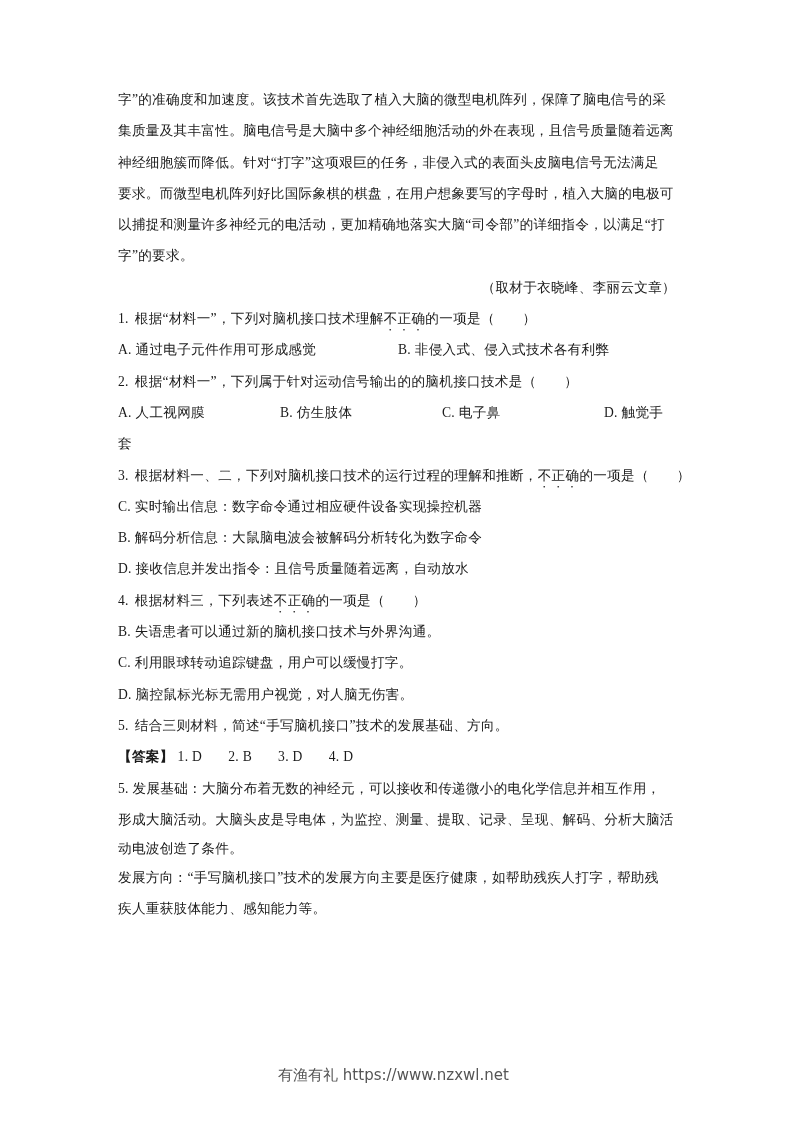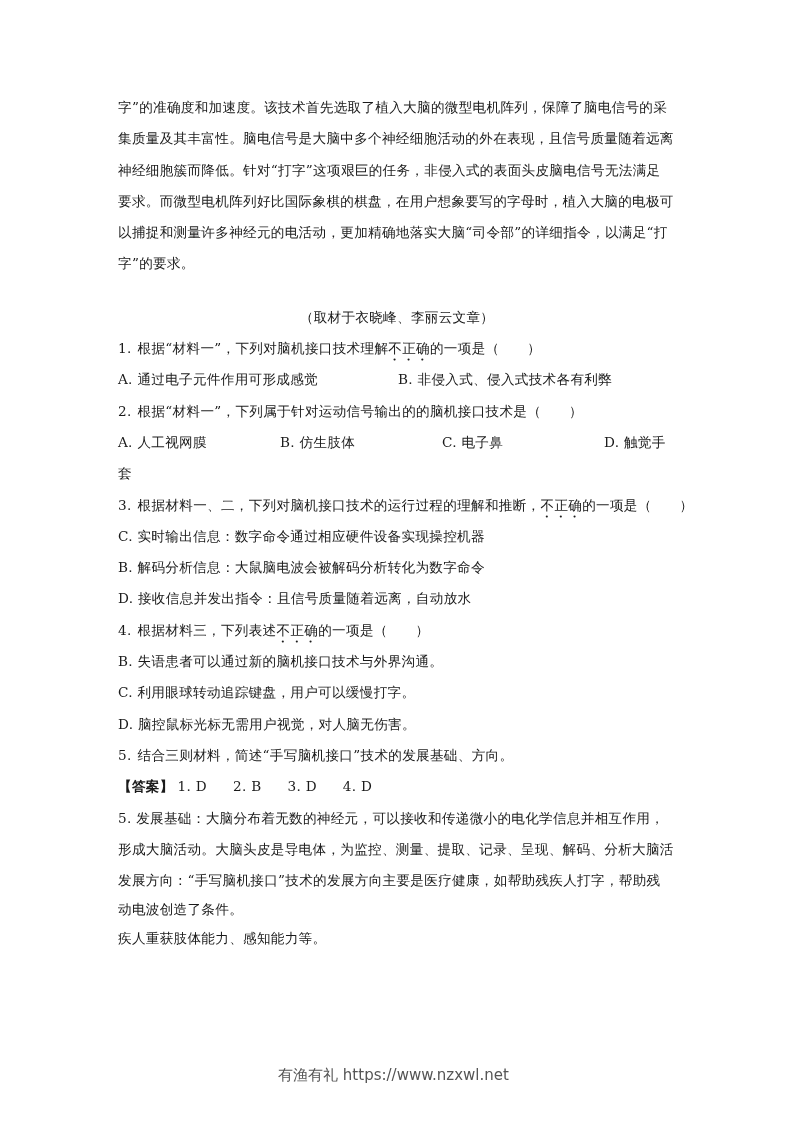--- a/index.html
+++ b/index.html
@@ -1,20 +1,20 @@
 <!DOCTYPE html>
 <html><head>
   <meta charset="utf-8">
   <style>
     html, body { margin: 0; padding: 0; background: #ffffff; }
     body { width: 793px; height: 1122px; position: relative; overflow: hidden;
       font-family: "DejaVu Serif", "Liberation Serif", serif; color: #1a1a1a; }
-    .page { position: absolute; left: 118px; top: 92px; width: 560px; }
+    .page { position: absolute; left: 118px; top: 84px; width: 560px; font-family: Liberation Serif, serif; }
     .line { font-size: 13.6px; line-height: 31.3px; white-space: nowrap; letter-spacing: 0.3px; }
-    .source { text-align: center; padding-right: 2px; margin-top: 22px; }
+    .source { text-align: right; padding-right: 2px; }
     .opts2 { display: flex; }
     .opts2 .opt { width: 330px; }
     .opts4 { display: flex; }
     .opts4 .opt { width: 162px; }
     .opts4 .opt:last-child { width: auto; }
     .emph { text-emphasis: dot; -webkit-text-emphasis: dot; text-emphasis-position: under; -webkit-text-emphasis-position: under; }
     .q-num { margin-right: 6px; }
     .answer-label { font-weight: bold; }
     .ans-item { margin-left: 4px; margin-right: 22px; }
     .footer { position: absolute; top: 1066px; left: 0; width: 787px; text-align: center;
@@ -81,20 +81,20 @@
       <span class="q-num">5.</span><span>结合三则材料，简述“手写脑机接口”技术的发展基础、方向。</span>
     </div>
   </div>
 
   <div>
     <div class="line">
       <span class="answer-label">【答案】</span><span class="ans-item">1. D</span><span class="ans-item">2. B</span><span class="ans-item">3. D</span><span class="ans-item">4. D</span>
     </div>
     <div class="line">5. 发展基础：大脑分布着无数的神经元，可以接收和传递微小的电化学信息并相互作用，</div>
     <div class="line">形成大脑活动。大脑头皮是导电体，为监控、测量、提取、记录、呈现、解码、分析大脑活</div>
+    <div class="line" style="line-height:27px;">动电波创造了条件。</div>
     <div class="line">发展方向：“手写脑机接口”技术的发展方向主要是医疗健康，如帮助残疾人打字，帮助残</div>
-    <div class="line" style="line-height:27px;">动电波创造了条件。</div>
     <div class="line">疾人重获肢体能力、感知能力等。</div>
   </div>
 
 </div>
 
 <div class="footer">有渔有礼 https://www.nzxwl.net</div>
 
 </body></html>

